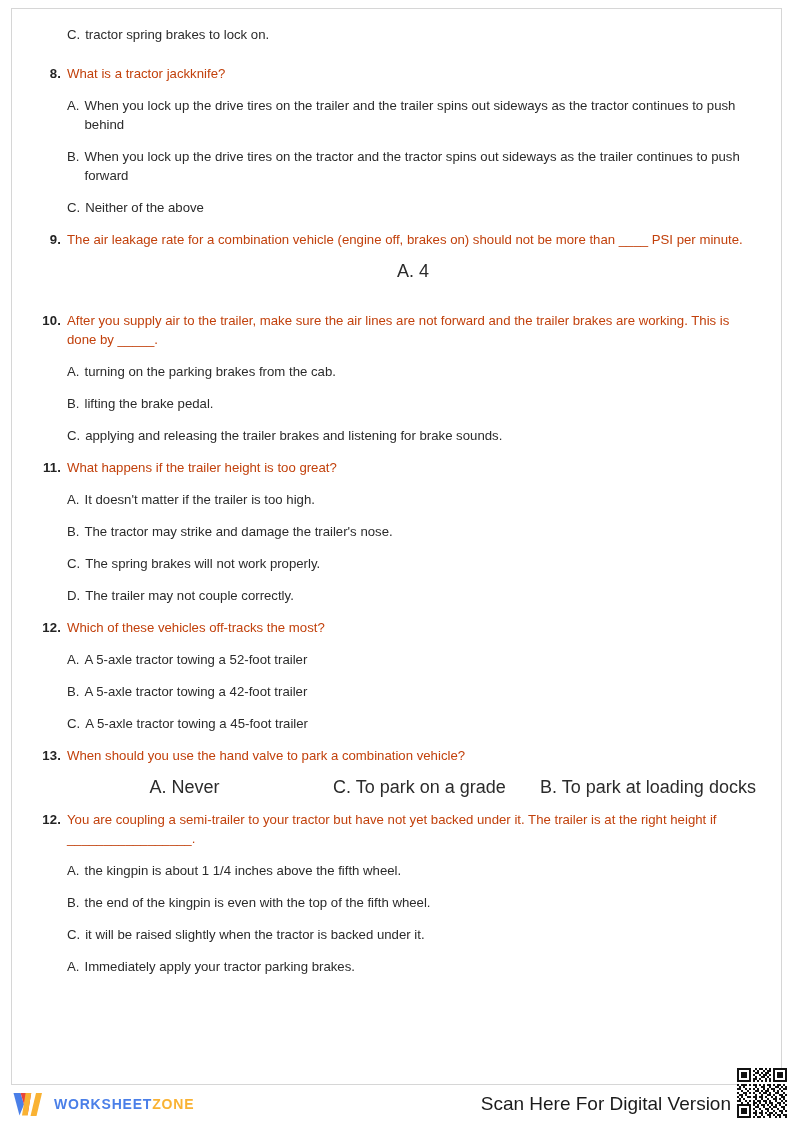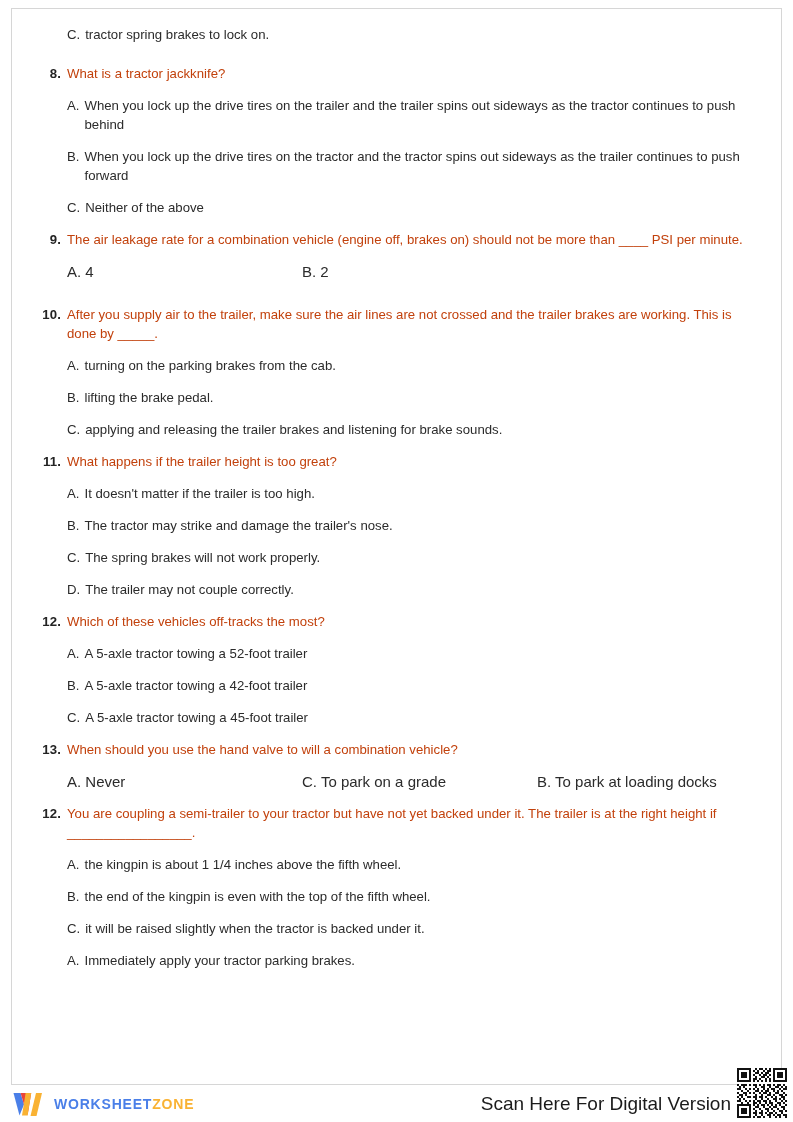--- a/index.html
+++ b/index.html
@@ -89,31 +89,32 @@
   }
 
   
   .opt.orphan { margin-bottom: 20px; }
 
   
   .opt-row {
     padding-left: 33px;
     margin: 0 0 13px 0;
     display: flex;
-    font-size: 15px;
+    font-size: 18px;
     line-height: 19px;
+    text-align: center;
   }
   .opt-row .cell {
     flex: 0 0 235px;
     white-space: nowrap;
   }
   .opt-row .cell:last-child { flex: 1 1 auto; }
 
   
-  .gap-before { margin-top: 24px; }
+  .gap-before { margin-top: 30px; }
   .gap-before-sm { margin-top: 10px; }
 
   
   #footer {
     position: absolute;
     left: 0;
     top: 1085px;
     width: 793px;
     height: 37px;
   }
@@ -190,29 +191,25 @@
 
       <div class="qblock gap-before-sm">
         <div class="qnum">9.</div>
         <div class="qtext">The air leakage rate for a combination vehicle (engine off, brakes on) should not be more than ____ PSI per minute.</div>
       </div>
       <div class="opt-row">
         <div class="cell">
           <span>A. </span>
           <span>4</span>
         </div>
-        <div class="cell">
-          <span>B. </span>
-          <span>2</span>
-        </div>
       </div>
 
       <div class="qblock gap-before">
         <div class="qnum">10.</div>
-        <div class="qtext">After you supply air to the trailer, make sure the air lines are not crossed and the trailer brakes are working. This is done by _____.</div>
+        <div class="qtext">After you supply air to the trailer, make sure the air lines are not forward and the trailer brakes are working. This is done by _____.</div>
       </div>
       <div class="opt">
         <span class="opt-letter">A.</span>
         <span class="opt-body">turning on the parking brakes from the cab.</span>
       </div>
       <div class="opt">
         <span class="opt-letter">B.</span>
         <span class="opt-body">lifting the brake pedal.</span>
       </div>
       <div class="opt">
@@ -253,21 +250,21 @@
         <span class="opt-letter">B.</span>
         <span class="opt-body">A 5-axle tractor towing a 42-foot trailer</span>
       </div>
       <div class="opt">
         <span class="opt-letter">C.</span>
         <span class="opt-body">A 5-axle tractor towing a 45-foot trailer</span>
       </div>
 
       <div class="qblock gap-before-sm">
         <div class="qnum">13.</div>
-        <div class="qtext">When should you use the hand valve to will a combination vehicle?</div>
+        <div class="qtext">When should you use the hand valve to park a combination vehicle?</div>
       </div>
       <div class="opt-row">
         <div class="cell">
           <span>A. </span>
           <span>Never</span>
         </div>
         <div class="cell">
           <span>C. </span>
           <span>To park on a grade</span>
         </div>

